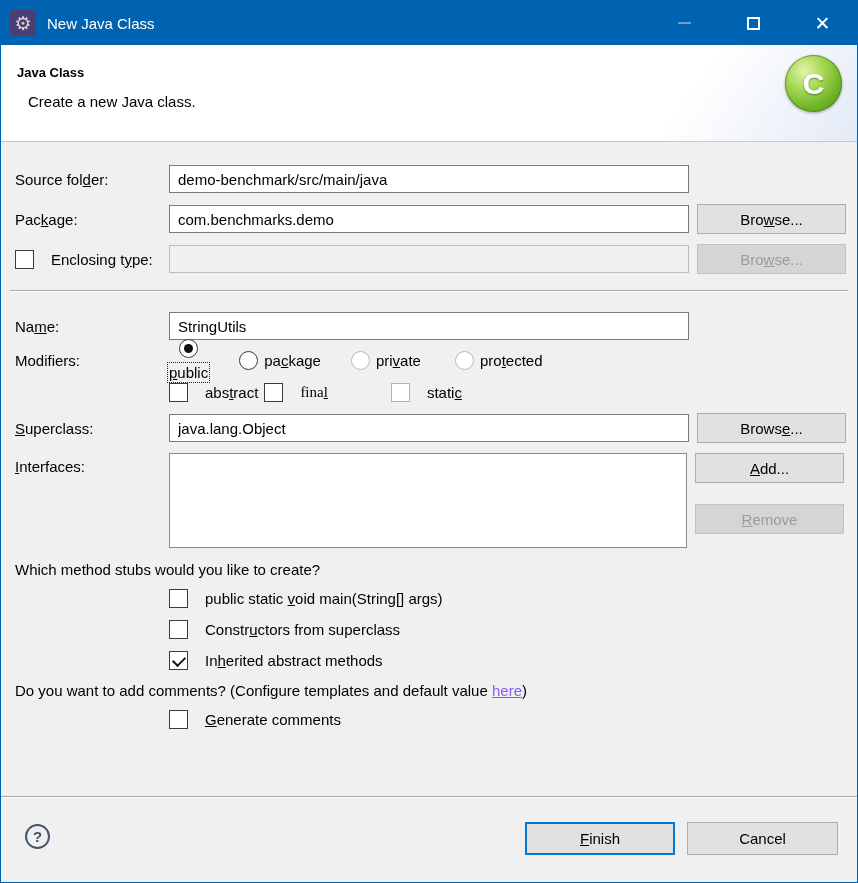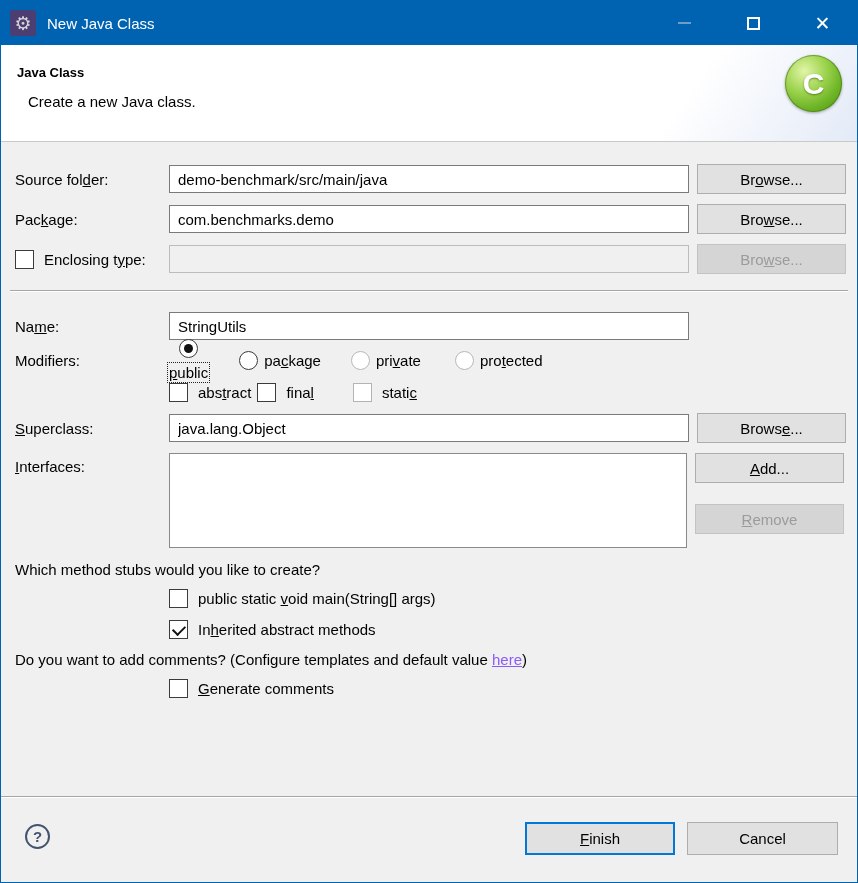--- a/index.html
+++ b/index.html
@@ -39,21 +39,21 @@
   .lab { width:154px; flex:none; }
   .fld { width:520px; flex:none; height:28px; border:1px solid #7a7a7a; background:#fff;
          font:15px "Liberation Sans", sans-serif; padding:0 8px; color:#000; }
   .fld:disabled { background:#f0f0f0; border-color:#bcbcbc; }
   .btncol { margin-left:8px; width:149px; flex:none; }
   .btn { width:149px; height:30px; background:#e1e1e1; border:1px solid #adadad;
          font:15px "Liberation Sans", sans-serif; color:#000; display:inline-flex;
          align-items:center; justify-content:center; cursor:pointer; }
   .btn.disabled { background:#d5d5d5; border-color:#c3c3c3; color:#9b9b9b; cursor:default; }
 
-  .checkrow { display:flex; align-items:center; gap:10px; }
+  .checkrow { display:flex; align-items:center; gap:17px; }
   .cb { width:19px; height:19px; border:1px solid #3b3b3b; background:#fff; flex:none; position:relative; }
   .cb.checked::after { content:""; position:absolute; left:3px; top:4px; width:10px; height:6px;
                        border-left:2px solid #111; border-bottom:2px solid #111; transform:rotate(-45deg); }
   .cb.disabled { border-color:#b4b4b4; }
   .radio { width:19px; height:19px; border-radius:50%; border:1px solid #3b3b3b; background:#fff;
            flex:none; position:relative; }
   .radio.selected::after { content:""; position:absolute; left:4px; top:4px; width:9px; height:9px;
                            border-radius:50%; background:#111; }
   .radio.disabled { border-color:#b8b8b8; }
   .dimtext { color:#000000; }
@@ -110,21 +110,20 @@
     <div class="banner-icon">
       <span class="letter">C</span>
     </div>
   </div>
 
   <div class="body">
 
     <div class="row">
       <div class="lab">Source fol<u>d</u>er:</div>
       <input class="fld" value="demo-benchmark/src/main/java" style="">
-      <div class="btncol"><button class="btn">Br<u>o</u>wse...</button></div>
     </div>
 
     <div class="row">
       <div class="lab">Pac<u>k</u>age:</div>
       <input class="fld" value="com.benchmarks.demo" style="">
       <div class="btncol"><button class="btn">Bro<u>w</u>se...</button></div>
     </div>
 
     <div class="row">
       <div class="lab checkrow">
@@ -161,21 +160,21 @@
         <span>pro<u>t</u>ected</span>
       </div>
     </div>
 
     <div class="modcbs">
       <div class="lab"></div>
       <div class="checkrow" style="margin-right:6px;">
         <span class="cb"></span>
         <span>abs<u>t</u>ract</span>
       </div>
-      <div class="checkrow" style="margin-right:39px;">
+      <div class="checkrow" style="margin-right:63px;font-family:Liberation Serif, serif;">
         <span class="cb"></span>
         <span>fina<u>l</u></span>
       </div>
       <div class="checkrow dimtext">
         <span class="cb disabled"></span>
         <span>stati<u>c</u></span>
       </div>
     </div>
 
     <div class="row" style="margin-top:9px;">
@@ -193,20 +192,24 @@
       </div>
     </div>
 
     <div class="question">Which method stubs would you like to create?</div>
 
     <div class="checkrow stub">
       <span class="cb"></span>
       <span>public static <u>v</u>oid main(String[] args)</span>
     </div>
     <div class="checkrow stub">
+      <span class="cb"></span>
+      <span>Constr<u>u</u>ctors from superclass</span>
+    </div>
+    <div class="checkrow stub">
       <span class="cb checked"></span>
       <span>In<u>h</u>erited abstract methods</span>
     </div>
 
     <div class="question" style="margin-top:11px;"><span>Do you want to add comments? (Configure templates and default value </span><span class="link">here</span><span>)</span></div>
 
     <div class="checkrow stub">
       <span class="cb"></span>
       <span><u>G</u>enerate comments</span>
     </div>

